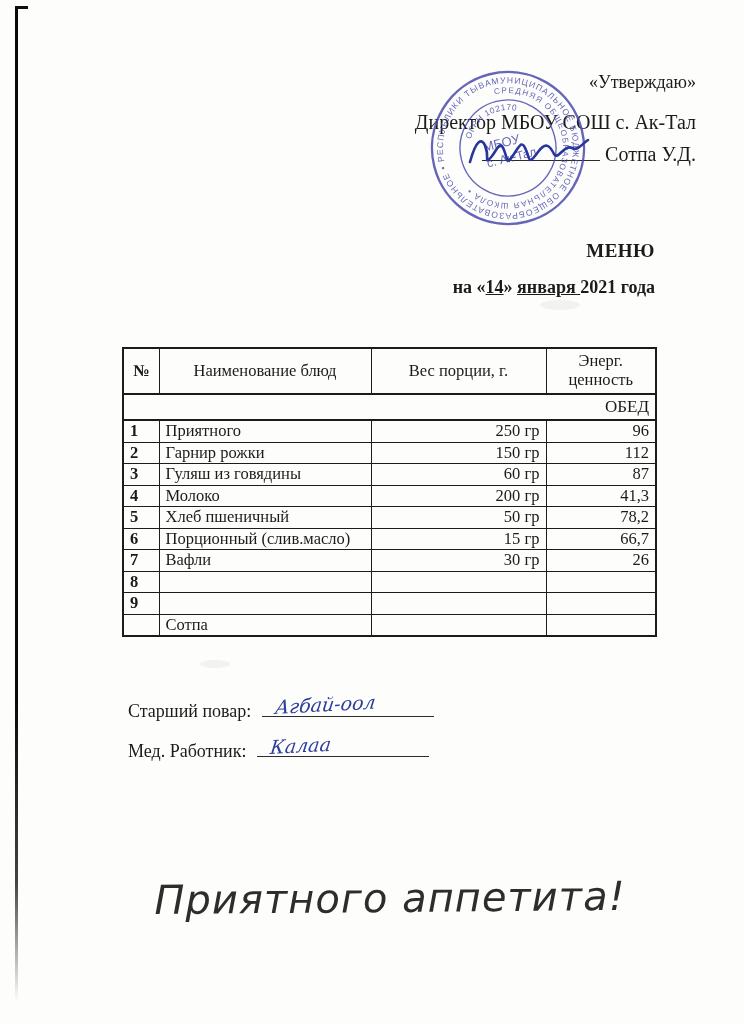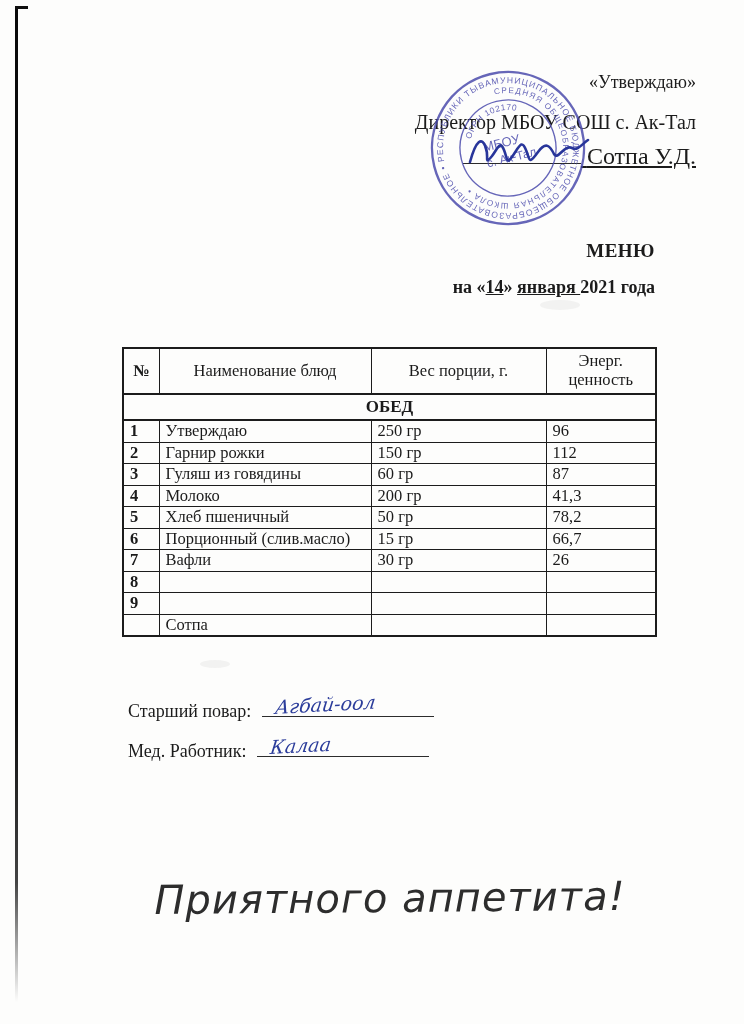--- a/index.html
+++ b/index.html
@@ -11,21 +11,21 @@
   
   .scan-edge {
     position:absolute; left:15px; top:6px; width:3px; height:996px;
     background:linear-gradient(to bottom, #0a0a0a 0%, #0a0a0a 70%, #444 88%, rgba(90,90,90,0) 100%);
   }
   .scan-edge-top { position:absolute; left:15px; top:6px; width:13px; height:3px; background:#0f0f0f; }
 
   
   .approve { position:absolute; top:72px; right:48px; font-size:18px; }
   .director-line { position:absolute; top:111px; right:48px; font-size:20px; }
-  .sign-line { position:absolute; top:143px; right:48px; font-size:24px; white-space:nowrap;text-decoration:underline; }
+  .sign-line { position:absolute; top:143px; right:48px; font-size:20px; white-space:nowrap; }
   .sign-line .blank {
     display:inline-block; width:118px; border-bottom:1.5px solid #2a2a2a;
     vertical-align:baseline; height:14px;
   }
 
   
   .stamp { position:absolute; left:426px; top:66px; width:164px; height:164px;
            transform:rotate(-14deg); opacity:0.82; }
   .stamp svg { display:block; }
   .director-signature { position:absolute; left:462px; top:126px; width:150px; height:50px; }
@@ -36,25 +36,25 @@
   .menu-date { margin-top:15px; font-size:18px; font-weight:bold; }
   .menu-date .u { text-decoration:underline; }
 
   
   .menu-table-wrap { position:absolute; left:122px; top:347px; width:533px; }
   table.menu { border-collapse:collapse; width:533px; table-layout:fixed; font-size:16.5px; }
   table.menu td, table.menu th { border:1px solid #1c1c1c; padding:0 6px; overflow:hidden; }
   table.menu { border:2px solid #1c1c1c; }
   tr.hdr th { height:44px; font-weight:normal; text-align:center; vertical-align:middle; line-height:1.15; }
   tr.hdr th.num-col { font-weight:bold; }
-  tr.section td { height:24px; text-align:center; font-weight:bold; font-size:17px;
+  tr.section td { height:24px; text-align:right; font-weight:normal; font-size:17px;
                   border-top:2px solid #1c1c1c; border-bottom:2px solid #1c1c1c; }
   tr.data td { height:20.5px; vertical-align:middle; }
   td.c-num { font-weight:bold; }
-  td.c-weight, td.c-energy { text-align:left; }
+  td.c-weight, td.c-energy { text-align:right; }
 
   
   .sig-row { position:absolute; left:128px; font-size:18px; white-space:nowrap; }
   .sig-chef { top:700px; }
   .sig-med { top:740px; }
   .sig-blank { display:inline-block; position:relative; width:172px;
                border-bottom:1.5px solid #2c2c2c; height:16px; margin-left:6px; }
   .handwriting {
     position:absolute; left:12px; bottom:-2px;
     font-family:"DejaVu Serif", serif; font-style:italic;
@@ -135,21 +135,21 @@
         <th class="num-col">№</th>
         <th>Наименование блюд</th>
         <th>Вес порции, г.</th>
         <th>Энерг. ценность</th>
       </tr>
       <tr class="section">
         <td colspan="4">ОБЕД</td>
       </tr>
       <tr class="data">
         <td class="c-num">1</td>
-        <td class="c-name">Утверждаю</td>
+        <td class="c-name">Приятного</td>
         <td class="c-weight">250 гр</td>
         <td class="c-energy">96</td>
       </tr>
       <tr class="data">
         <td class="c-num">2</td>
         <td class="c-name">Гарнир рожки</td>
         <td class="c-weight">150 гр</td>
         <td class="c-energy">112</td>
       </tr>
       <tr class="data">

